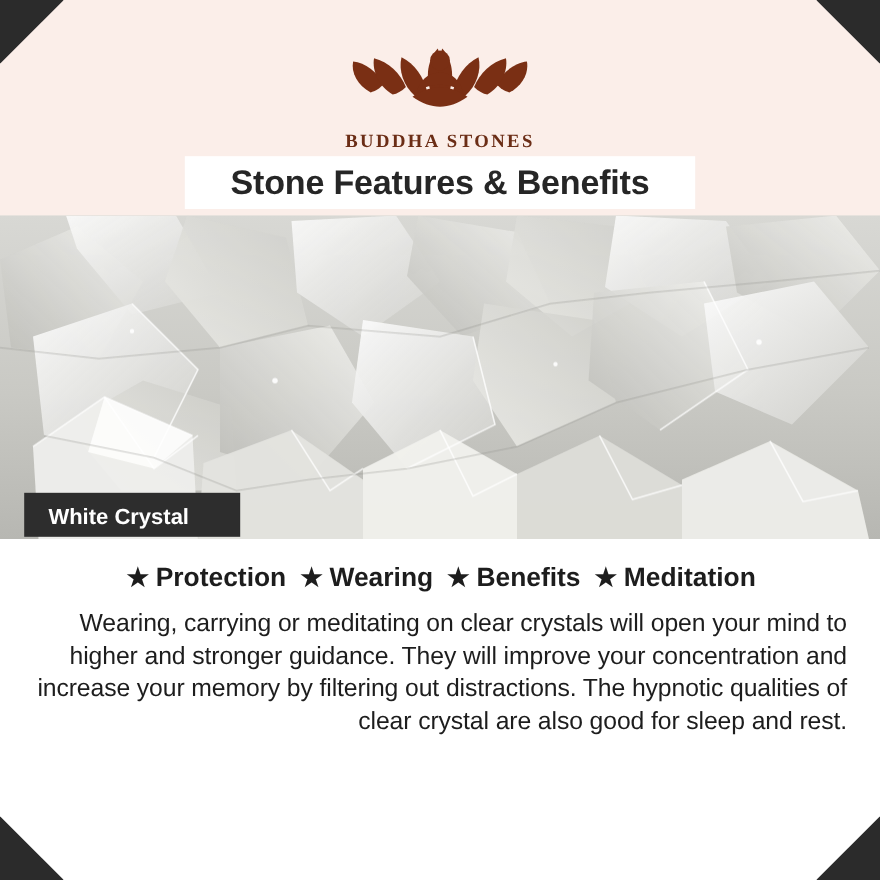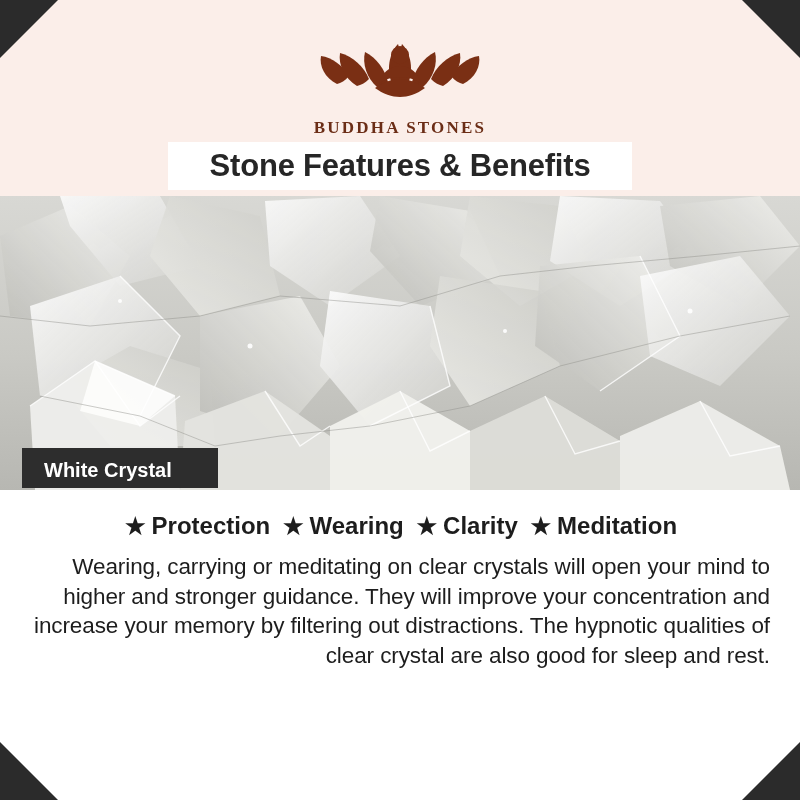--- a/index.html
+++ b/index.html
@@ -275,19 +275,19 @@
   </div>
 
   <div class="stone-label">
     <span>White Crystal</span>
   </div>
 
   <div class="content">
     <div class="benefits">
       <span class="star">★</span><span class="bitem">Protection</span>
       <span class="star">★</span><span class="bitem">Wearing</span>
-      <span class="star">★</span><span class="bitem">Clarity</span>
+      <span class="star">★</span><span class="bitem">Benefits</span>
       <span class="star">★</span><span class="bitem">Meditation</span>
     </div>
     <p class="description">Wearing, carrying or meditating on clear crystals will open your mind to higher and stronger guidance. They will improve your concentration and increase your memory by filtering out distractions. The hypnotic qualities of clear crystal are also good for sleep and rest.</p>
   </div>
 
 </div>
 
 </body></html>

